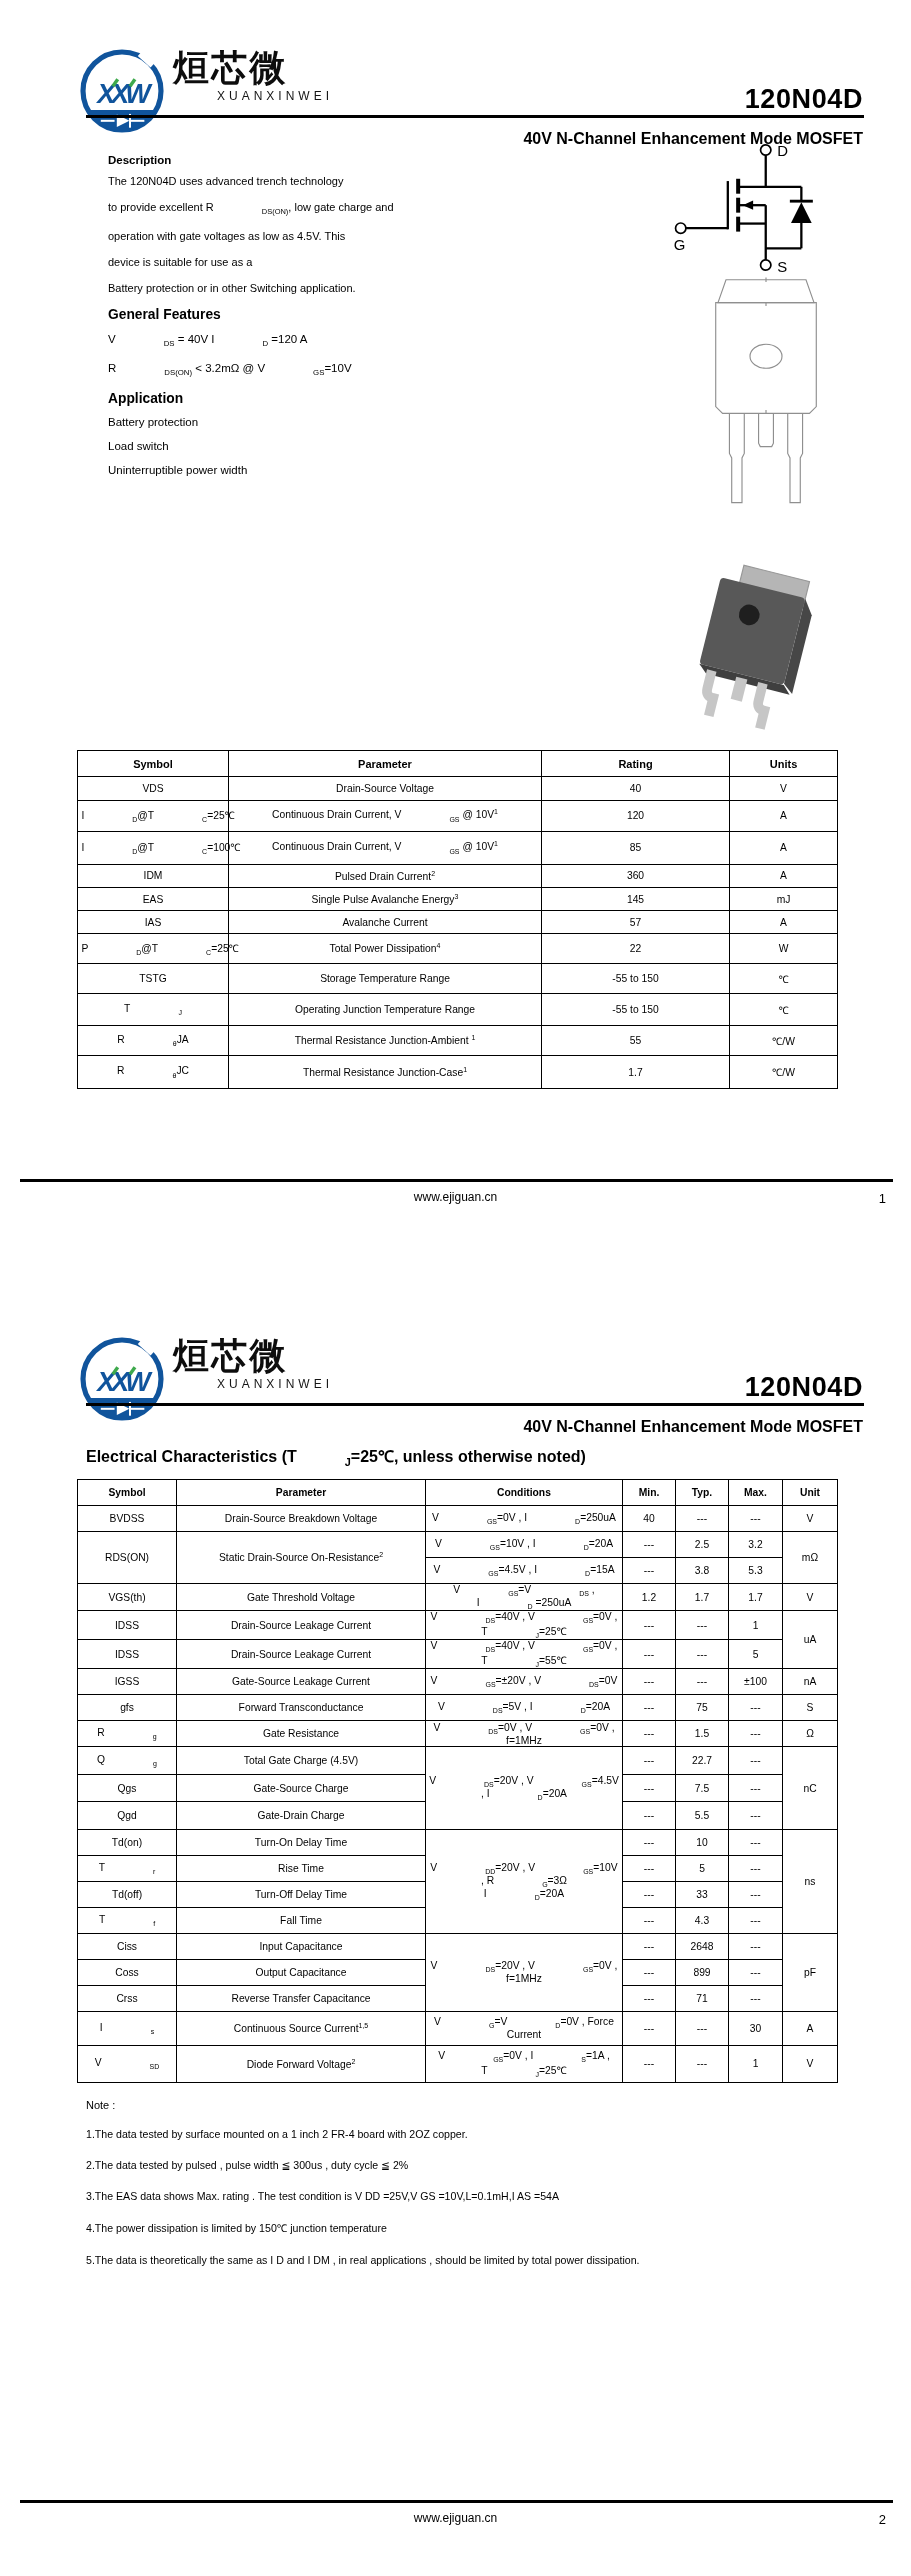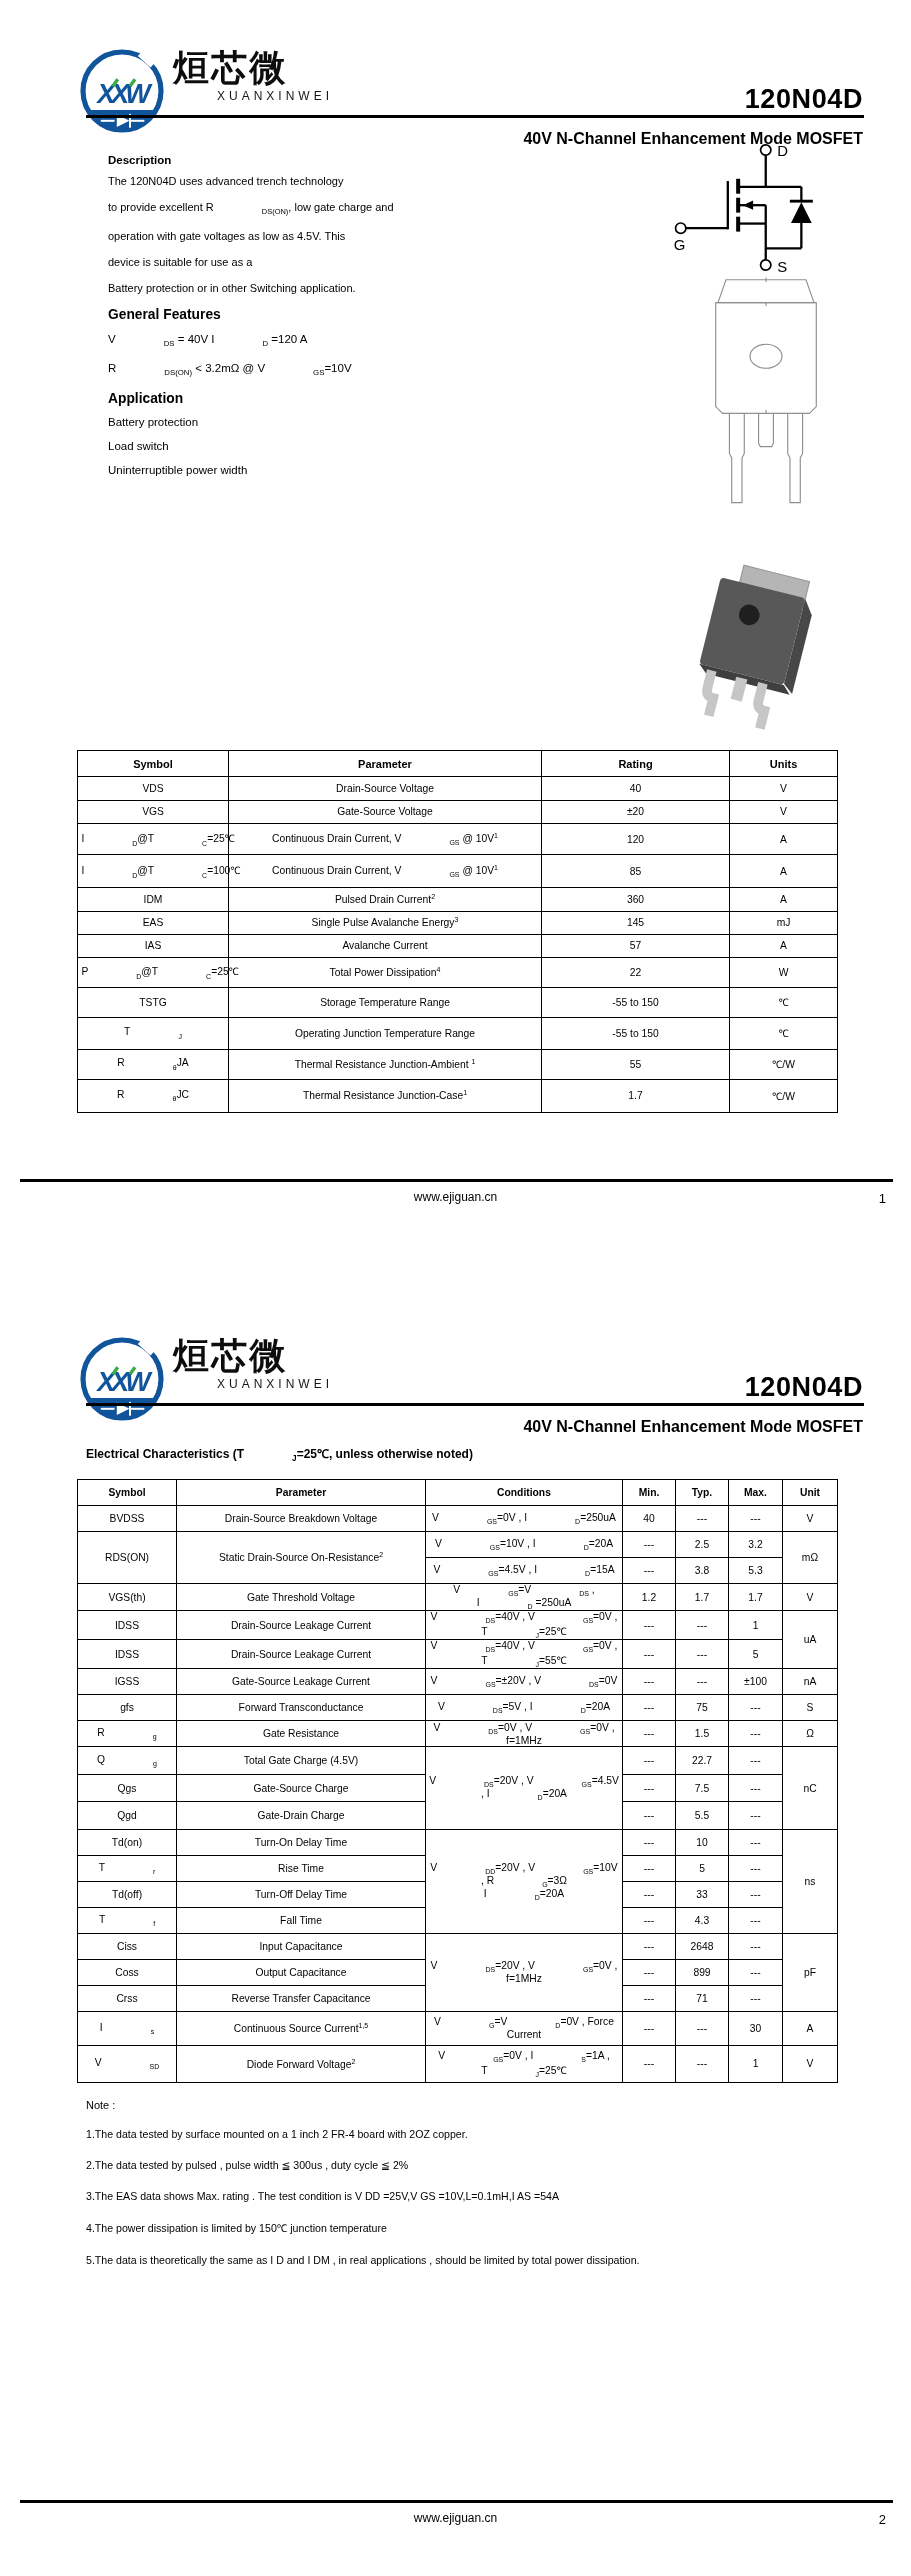--- a/index.html
+++ b/index.html
@@ -30,21 +30,21 @@
   .pkg-3d { position:absolute; top:562px; left:691px; }
 
   
   .table-title { position:absolute; top:734px; left:86px; font-size:12px; font-weight:bold; margin:12px; }
   table { border-collapse:collapse; table-layout:fixed; position:absolute; background:#fff; }
   .abs-table { top:750px; left:77px; width:760px; border:1.1px solid #000; }
   .abs-table th, .abs-table td { border:1.1px solid #000; border-top-width:1.7px; border-bottom-width:1.7px;
       text-align:center; vertical-align:middle; font-size:10.3px; padding:0 3.4px; }
   .abs-table th { font-size:11px; font-weight:bold; }
 
-  .ec-title { position:absolute; top:157px; left:86px; font-size:12px; font-weight:bold; margin:0; }
+  .ec-title { position:absolute; top:157px; left:86px; font-size:16px; font-weight:bold; margin:0; }
   .ec-table { top:191px; left:77px; width:760px; border:1.1px solid #000; }
   .ec-table th, .ec-table td { border:1.1px solid #000; text-align:center; vertical-align:middle;
       font-size:10.3px; padding:0 2.3px; }
   .ec-table th { font-weight:bold; }
 
   
   .notes { position:absolute; top:811px; left:86px; width:769px; }
   .note-head { font-size:11px; margin:0 0 17px 0; }
   .note-line { font-size:10.6px; margin:0 0 19px 0; }
 
@@ -174,26 +174,20 @@
           <th>Units</th>
         </tr>
       </thead>
       <tbody>
         <tr style="height:23.5px">
             <td>VDS</td>
             <td>Drain-Source Voltage</td>
             <td>40</td>
             <td>V</td>
           </tr>
-        <tr style="height:23.5px">
-            <td>VGS</td>
-            <td>Gate-Source Voltage</td>
-            <td>±20</td>
-            <td>V</td>
-          </tr>
         <tr style="height:31px">
             <td>I<sub>D</sub>@T<sub>C</sub>=25℃</td>
             <td>Continuous Drain Current, V<sub>GS</sub> @ 10V<sup>1</sup></td>
             <td>120</td>
             <td>A</td>
           </tr>
         <tr style="height:33px">
             <td>I<sub>D</sub>@T<sub>C</sub>=100℃</td>
             <td>Continuous Drain Current, V<sub>GS</sub> @ 10V<sup>1</sup></td>
             <td>85</td>

